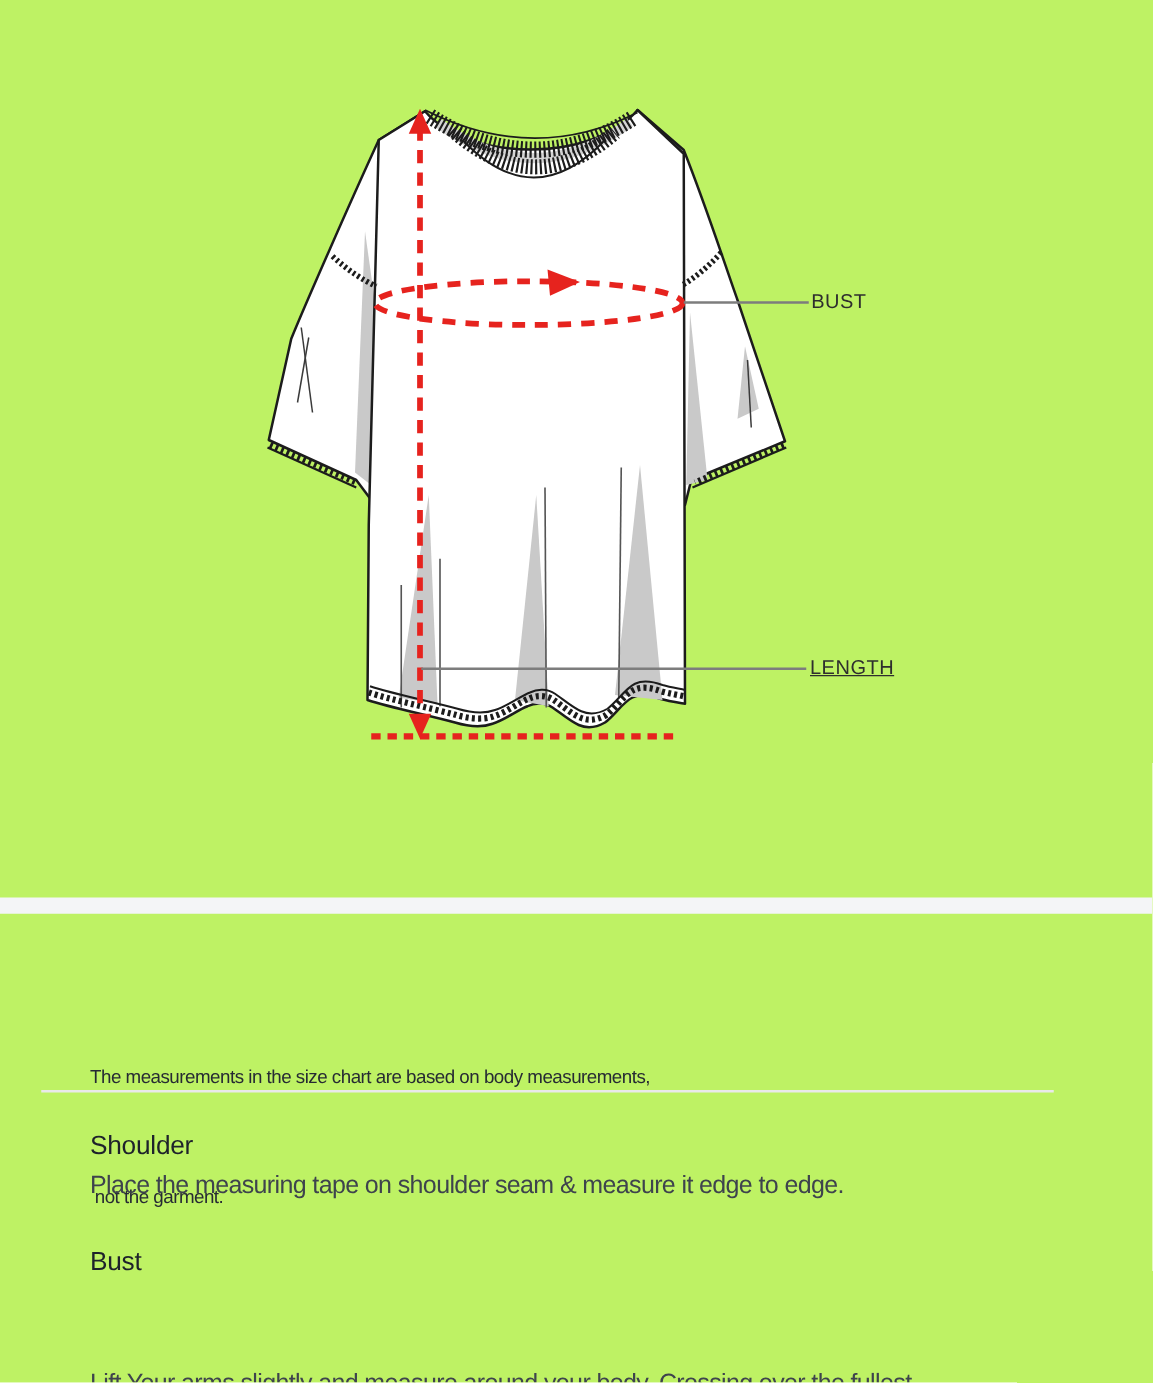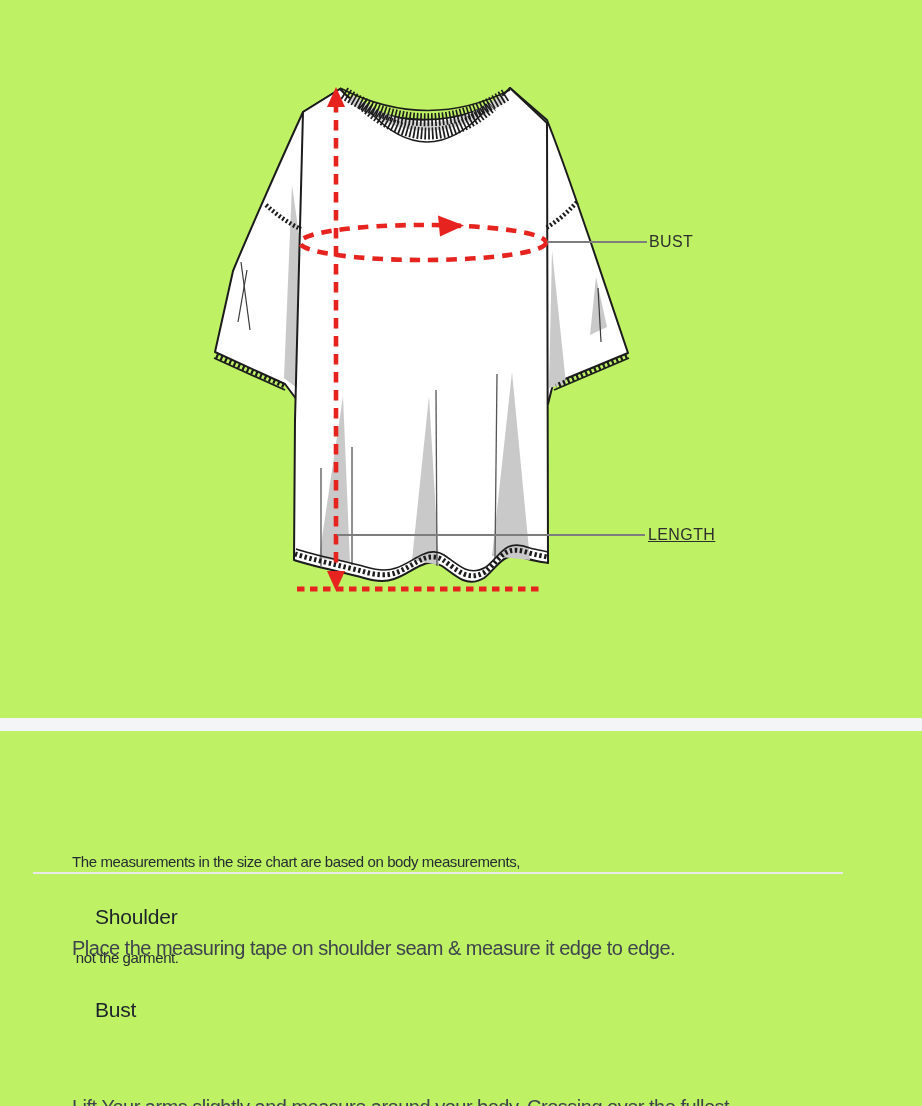--- a/index.html
+++ b/index.html
@@ -30,21 +30,21 @@
     font-size:15px;line-height:32px;letter-spacing:-0.4px;
     color:#262a33;white-space:pre-wrap;
   }
   .thin-divider{
     position:absolute;left:33px;top:872px;width:810px;height:2px;
     background:#e9e9e9;
   }
   .section-title{
     position:absolute;left:72px;
     font-size:21px;line-height:26px;
-    color:#1e222b;letter-spacing:-0.2px;margin-left:23px;
+    color:#1e222b;letter-spacing:-0.2px;
   }
   .section-desc{
     position:absolute;left:72px;width:820px;
     font-size:20px;line-height:32px;letter-spacing:-0.5px;
     color:#3e434d;white-space:pre-wrap;
   }
   .title-shoulder{top:904px;}
   .desc-shoulder{top:932px;}
   .title-bust{top:997px;}
   .desc-bust{top:1027px;}

